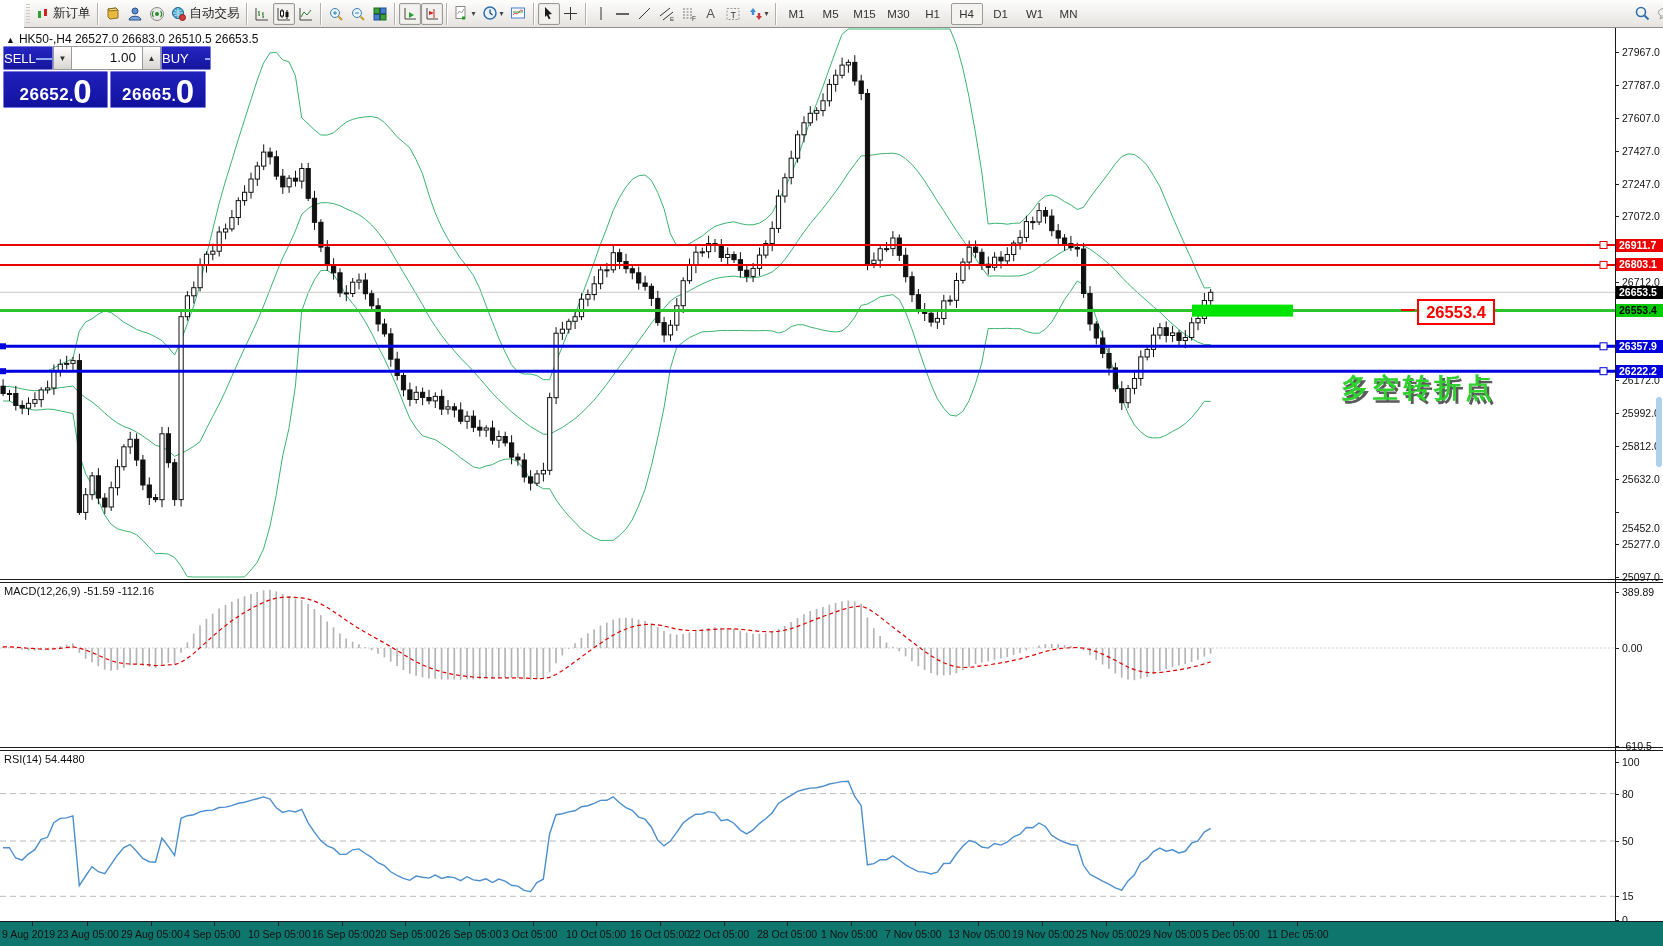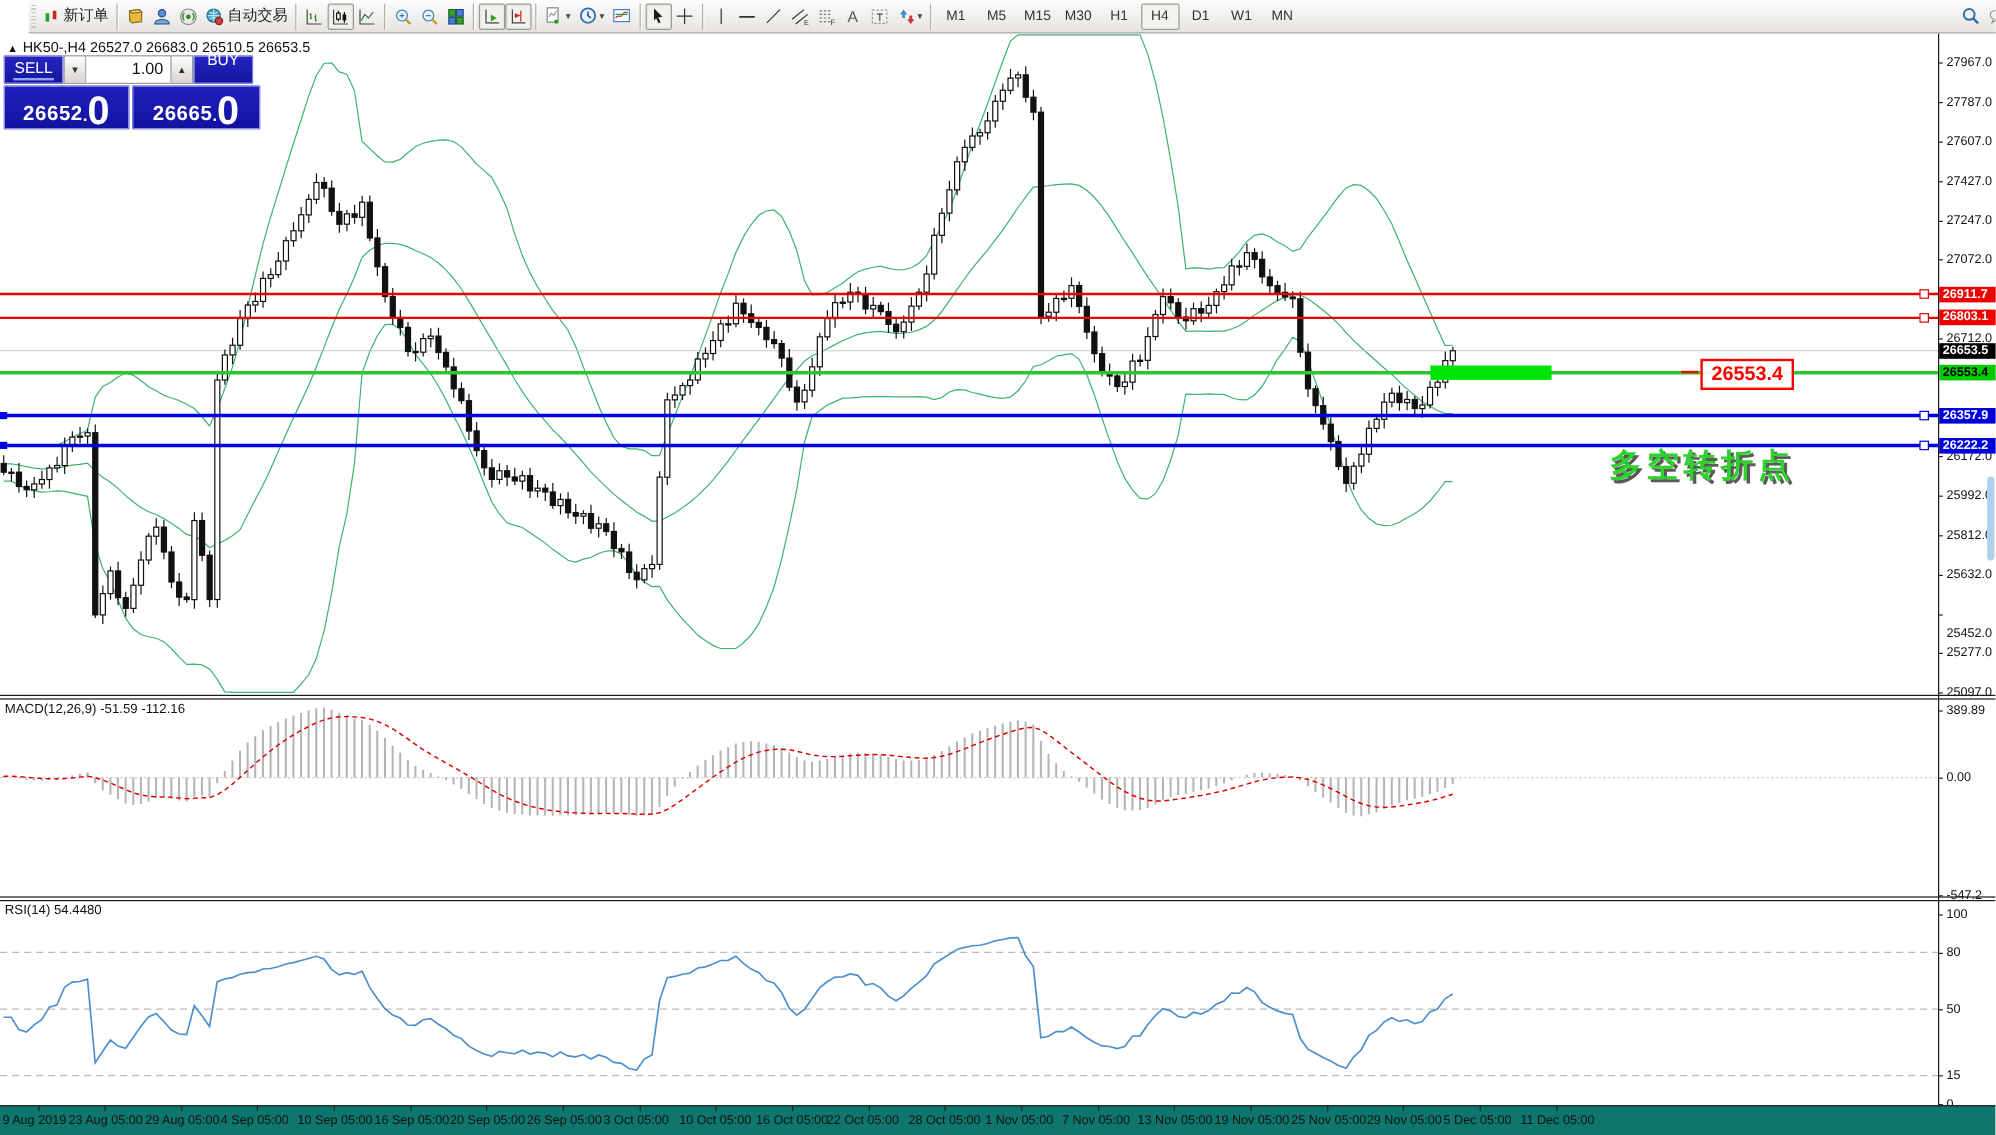--- a/index.html
+++ b/index.html
@@ -30,30 +30,30 @@
   .tick-mark{position:absolute;left:1615px;width:4px;height:1px;background:#222;}
   .tick-label{position:absolute;left:1622px;font-size:10.5px;color:#111;height:12px;line-height:12px;}
   .tag{position:absolute;left:1616px;width:46px;height:13px;font-size:10.5px;line-height:13px;padding-left:3px;font-weight:bold;}
   
   #time-axis{position:absolute;left:0;top:893px;width:1663px;height:25px;border-top:1px solid #1a1a1a;background:#0f766e;}
   .time-label{position:absolute;top:6px;font-size:10.5px;color:#111;white-space:nowrap;}
   .time-tick{position:absolute;top:0;width:1px;height:4px;background:#222;}
   
   #ocp{position:absolute;left:3px;top:18px;width:214px;height:62px;}
   .ocp-row1{display:flex;height:24px;}
-  .ocp-btn{background:linear-gradient(#2525c2,#15159e);border:1px solid #7a7ae0;color:#fff;font-size:13px;display:flex;flex-direction:column;align-items:center;justify-content:center;box-sizing:border-box;border-radius:1px;}
+  .ocp-btn{background:linear-gradient(#2525c2,#15159e);border:1px solid #7a7ae0;color:#fff;font-size:13px;display:flex;flex-direction:row;align-items:center;justify-content:center;box-sizing:border-box;border-radius:1px;}
   .ocp-btn .ul{width:70%;height:2px;background:#8fa8f2;margin-top:1px;}
   #ocp-sell-btn{width:50px;}
   #ocp-buy-btn{width:50px;gap:16px;}
   .spin-btn{width:19px;background:linear-gradient(#fefefe,#d8d5d0);border:1px solid #9a9a9a;font-size:8px;color:#333;display:flex;align-items:center;justify-content:center;box-sizing:border-box;}
   #ocp-vol{width:70px;background:#fff;border:1px solid #9a9a9a;border-left:none;border-right:none;font-size:13.5px;color:#111;text-align:right;padding:0 6px 0 0;box-sizing:border-box;line-height:22px;}
   .ocp-row2{display:flex;margin-top:1px;height:37px;}
   .price-box{background:linear-gradient(#2020bc,#1212a0);border:1px solid #7a7ae0;color:#fff;display:flex;align-items:flex-end;justify-content:center;box-sizing:border-box;border-radius:1px;}
   #ocp-sell-price{width:105px;margin-right:2px;}
-  #ocp-buy-price{width:108px;}
+  #ocp-buy-price{width:96px;}
   .pb-main{font-size:17px;font-weight:bold;line-height:24px;letter-spacing:.5px;}
   .pb-dot{font-size:14px;font-weight:bold;line-height:22px;}
   .pb-big{font-size:33px;font-weight:bold;line-height:30px;}
   
   #price-callout{position:absolute;left:1417px;top:271px;width:74px;height:22px;border:2px solid #f00;color:#f00;font-size:16.5px;font-weight:bold;text-align:center;line-height:22px;background:rgba(255,255,255,.92);}
   #price-callout-dash{position:absolute;left:1401px;top:281px;width:14px;height:2px;background:#f00;}
   #cn-note{position:absolute;left:1341px;top:342px;font-size:27px;font-weight:bold;color:#2fd12f;letter-spacing:4px;text-shadow:2.5px 2.5px 0 #5a5a5a;white-space:nowrap;}
   #scrollbar-thumb{position:absolute;left:1656px;top:369px;width:6px;height:70px;background:#aed0ea;border-radius:3px;}
   .icon16{display:block;}
 </style>
@@ -931,21 +931,21 @@
       <div class="tick-label" style="top: 494px;">25452.0</div>
       <div class="tick-mark" style="top: 516.07px;"></div>
       <div class="tick-label" style="top: 510.07px;">25277.0</div>
       <div class="tick-mark" style="top: 548.997px;"></div>
       <div class="tick-label" style="top: 542.997px;">25097.0</div>
       <div class="tick-mark" style="top: 564px;"></div>
       <div class="tick-label" style="top: 558px;">389.89</div>
       <div class="tick-mark" style="top: 620px;"></div>
       <div class="tick-label" style="top: 614px;">0.00</div>
       <div class="tick-mark" style="top: 718px;"></div>
-      <div class="tick-label" style="top: 712px;">-547.2</div>
+      <div class="tick-label" style="top: 712px;">-610.5</div>
       <div class="tick-mark" style="top: 734px;"></div>
       <div class="tick-label" style="top: 728px;">100</div>
       <div class="tick-mark" style="top: 766px;"></div>
       <div class="tick-label" style="top: 760px;">80</div>
       <div class="tick-mark" style="top: 813px;"></div>
       <div class="tick-label" style="top: 807px;">50</div>
       <div class="tick-mark" style="top: 868px;"></div>
       <div class="tick-label" style="top: 862px;">15</div>
       <div class="tick-mark" style="top: 892px;"></div>
       <div class="tick-label" style="top: 886px;">0</div>

